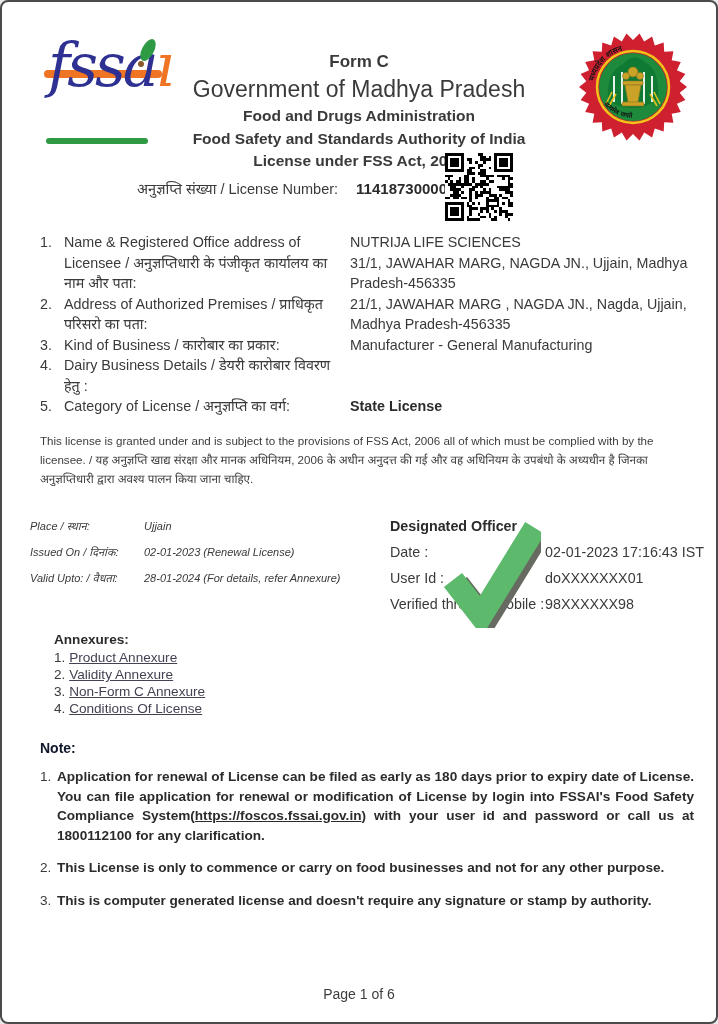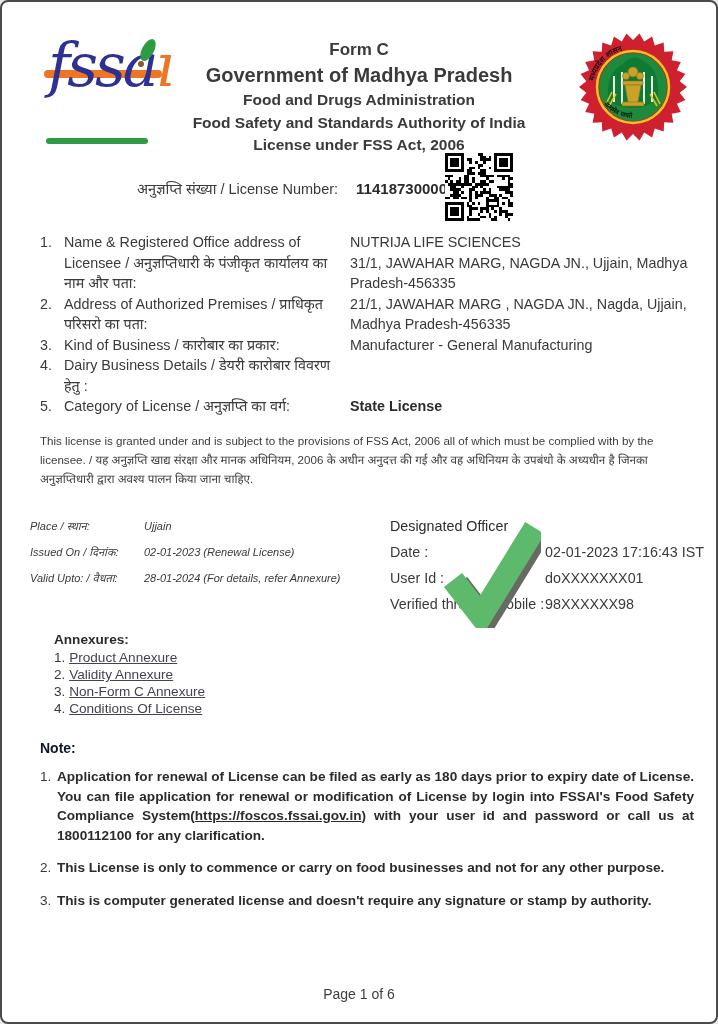--- a/index.html
+++ b/index.html
@@ -4,23 +4,23 @@
 <style>
   * { margin:0; padding:0; box-sizing:border-box; }
   html,body { background:#e8e8e8; }
   body { font-family:"Liberation Sans","DejaVu Sans",sans-serif; color:#3a3a3a; }
   .page {
     position:relative; width:718px; height:1024px; margin:0 auto;
     background:#ffffff; border:2px solid #4a4a4a; border-radius:8px; overflow:hidden;
   }
 
   
-  .header-titles { position:absolute; left:150px; right:150px; top:38px; text-align:center; }
+  .header-titles { position:absolute; left:150px; right:150px; top:50px; text-align:center; }
   .ht-0 { font-size:17px;  font-weight:bold; margin-bottom:4px; }
-  .ht-1 { font-size:20px;  font-weight:bold; margin-bottom:4px; }
+  .ht-1 { font-size:23px;  font-weight:normal; margin-bottom:4px; }
   .ht-2, .ht-3, .ht-4 { font-size:15.5px; font-weight:bold; margin-bottom:4.5px; }
 
   
   .fssai-logo { position:absolute; left:42px; top:36px; width:120px; height:110px; }
   .fssai-bar-orange { position:absolute; left:0; top:32px; width:118px; height:8px; background:#ef7525; border-radius:4px; }
   .fssai-bar-green  { position:absolute; left:2px; top:100px; width:102px; height:6px; background:#2e9b44; border-radius:3px; }
   .fssai-text { position:absolute; left:4px; top:-8px; font-family:"DejaVu Serif","Liberation Serif",serif;
                 font-style:italic; font-size:60px; letter-spacing:-3px; color:#2e3192; z-index:2; }
   .fssai-text .i-orange { color:#ef7525; }
   .fssai-leaf { position:absolute; left:88px; top:0px; z-index:3; }
@@ -46,21 +46,21 @@
 
   
   .disclaimer { position:absolute; left:38px; top:429px; width:650px;
                 font-size:11.6px; line-height:19px; color:#3c3c3c; }
 
   
   .issue-block { position:absolute; left:28px; top:511px; font-size:11px;font-style:italic; }
   .issue-block .irow { display:flex; line-height:26px; }
   .issue-block .irow .lab { width:114px; flex:none; }
   .officer-block { position:absolute; left:388px; top:511px; font-size:14.3px; }
-  .officer-block .title { font-weight:normal; line-height:26px; color:#2b2b2b; }
+  .officer-block .title { font-weight:bold; line-height:26px; color:#2b2b2b; }
   .officer-block .irow { display:flex; line-height:26px; }
   .officer-block .irow .lab { width:155px; flex:none; }
   .checkmark { position:absolute; left:437px; top:516px; z-index:5; }
 
   
   .annexures { position:absolute; left:52px; top:630px; font-size:13.6px; }
   .annexures .title { font-weight:bold; margin-bottom:2px; color:#2b2b2b; }
   .annexures .aitem { line-height:17px; }
   .annexures .aitem a { color:#434354; text-decoration:underline; cursor:pointer; }
 

